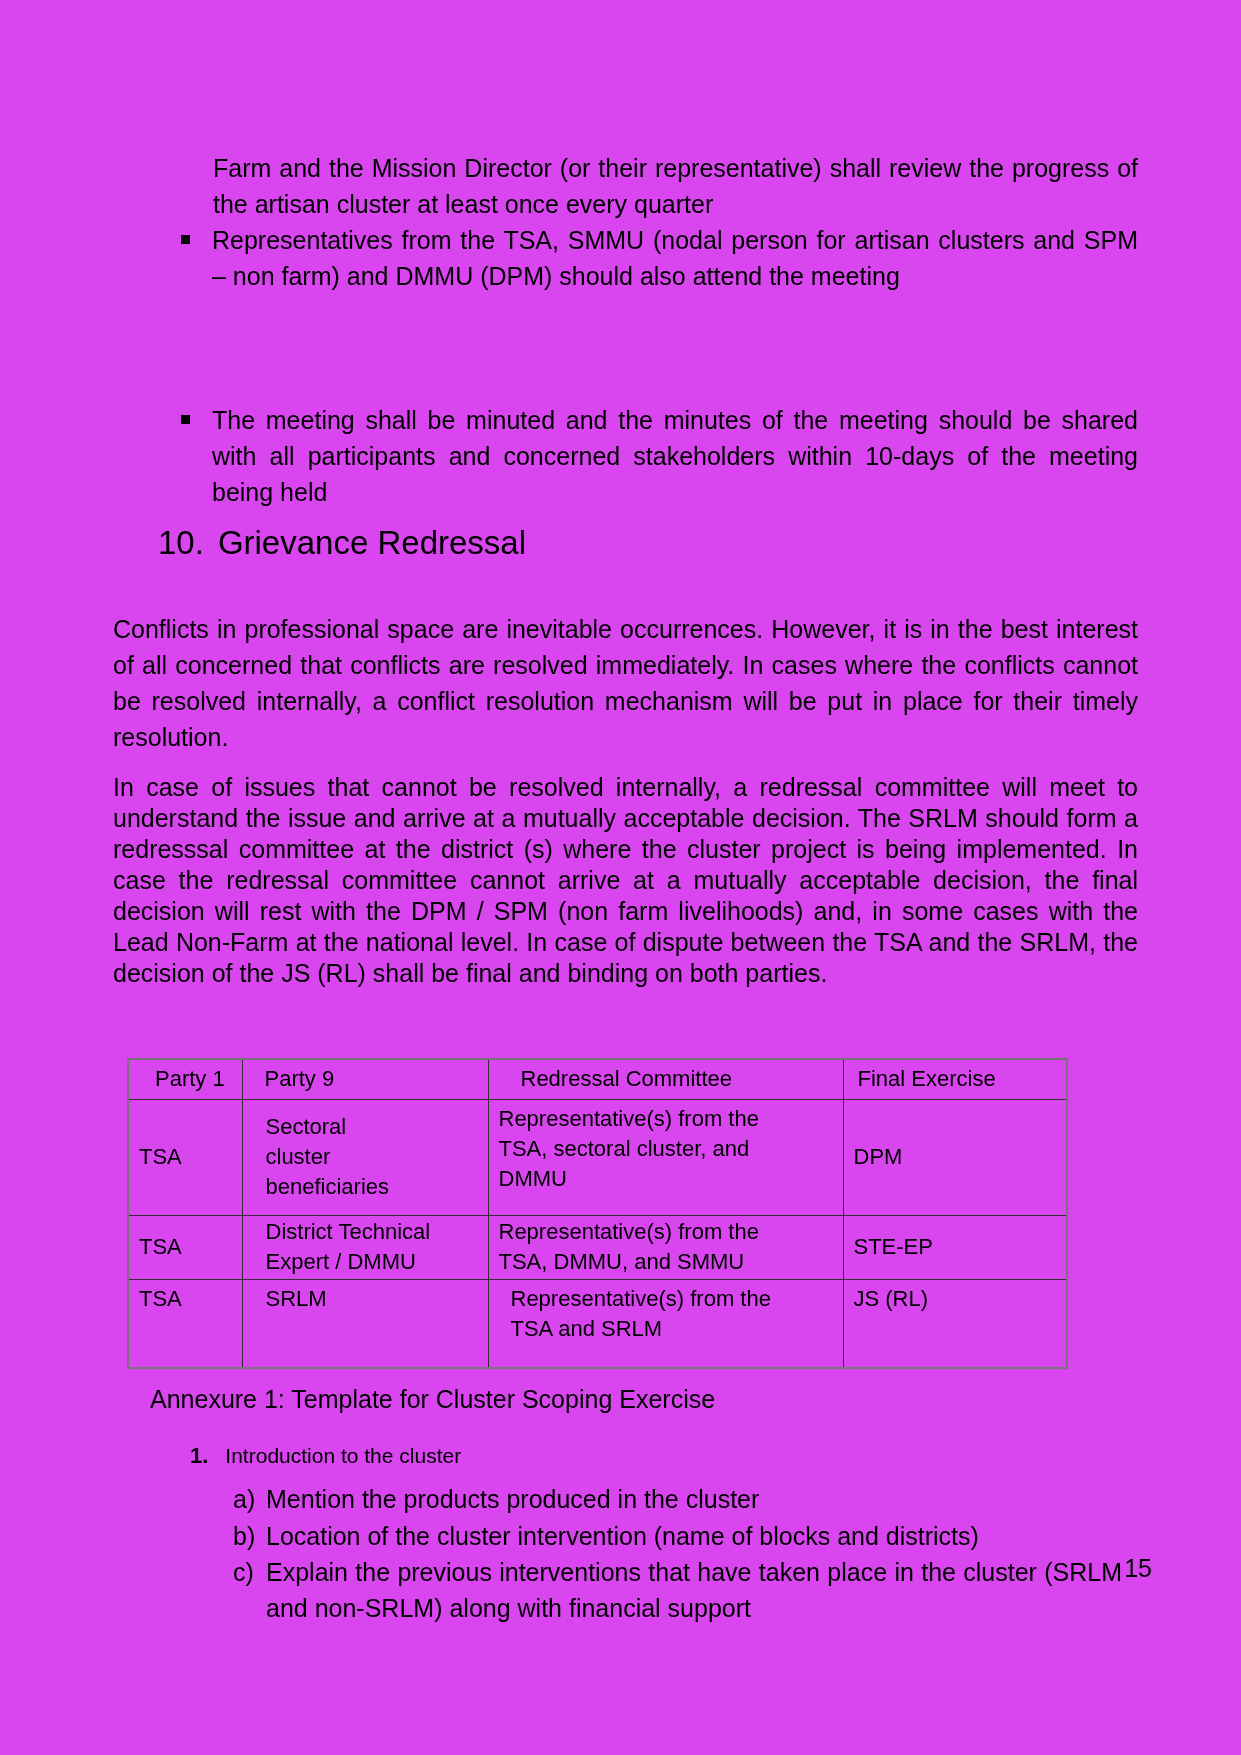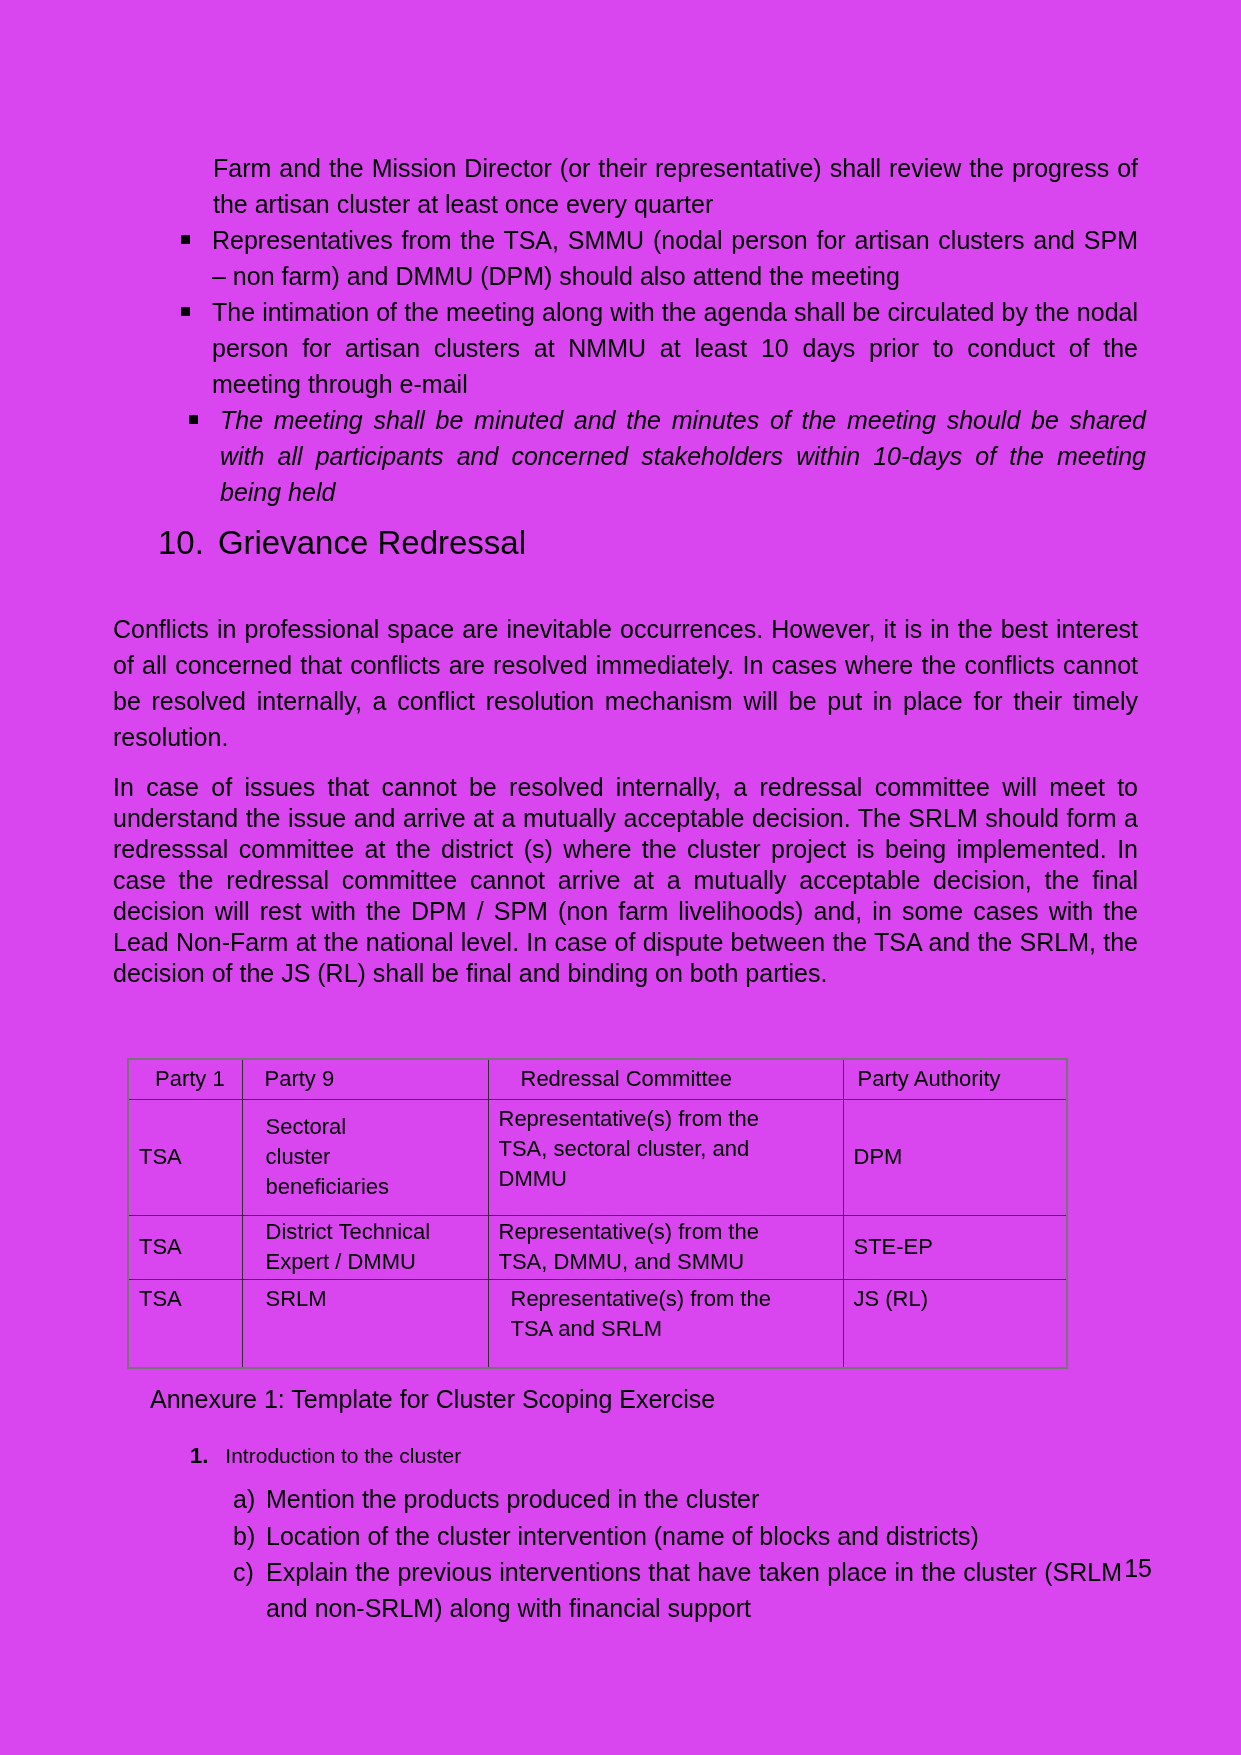--- a/index.html
+++ b/index.html
@@ -69,25 +69,21 @@
 <body>
 
 <div class="page">
 
   <div class="abs body-text" style="left:213px; top:150px; width:925px;">Farm and the Mission Director (or their representative) shall review the progress of the artisan cluster at least once every quarter</div>
 
   <div class="bullet-item body-text" style="left:212px; top:222px; width:926px;">
     <span class="bullet-square"></span>
     <span>Representatives from the TSA, SMMU (nodal person for artisan clusters and SPM – non farm) and DMMU (DPM) should also attend the meeting</span>
   </div>
-  <div class="bullet-item body-text" style="left:212px; top:294px; width:926px;">
-    <span class="bullet-square"></span>
-    <span>The intimation of the meeting along with the agenda shall be circulated by the nodal person for artisan clusters at NMMU at least 10 days prior to conduct of the meeting through e-mail</span>
-  </div>
-  <div class="bullet-item body-text" style="left:220px; top:402px; width:926px;font-style:italic;">
+  <div class="bullet-item body-text" style="left:212px; top:402px; width:926px;">
     <span class="bullet-square"></span>
     <span>The meeting shall be minuted and the minutes of the meeting should be shared with all participants and concerned stakeholders within 10-days of the meeting being held</span>
   </div>
 
   <div class="abs heading" style="left:158px; top:524px;">
     <span class="heading-number">10.</span><span class="heading-title">Grievance Redressal</span>
   </div>
 
   <div class="abs body-text" style="left:113px; top:611px; width:1025px;">Conflicts in professional space are inevitable occurrences. However, it is in the best interest of all concerned that conflicts are resolved immediately. In cases where the conflicts cannot be resolved internally, a conflict resolution mechanism will be put in place for their timely resolution.</div>
 
@@ -99,21 +95,21 @@
       <col style="width:114px">
         <col style="width:246px">
         <col style="width:355px">
         <col style="width:224px">
     </colgroup>
     <tbody>
         <tr style="height:40px">
       <th class="c1">Party 1</th>
       <th class="c2">Party 9</th>
       <th class="c3">Redressal Committee</th>
-      <th class="c4">Party Authority</th>
+      <th class="c4">Final Exercise</th>
     </tr>
     <tr style="height:116px">
       <td>TSA</td>
       <td class="c2 pre">Sectoral
 cluster
 beneficiaries</td>
       <td class="pre v-top">Representative(s) from the
 TSA, sectoral cluster, and
 DMMU</td>
       <td>DPM</td>

